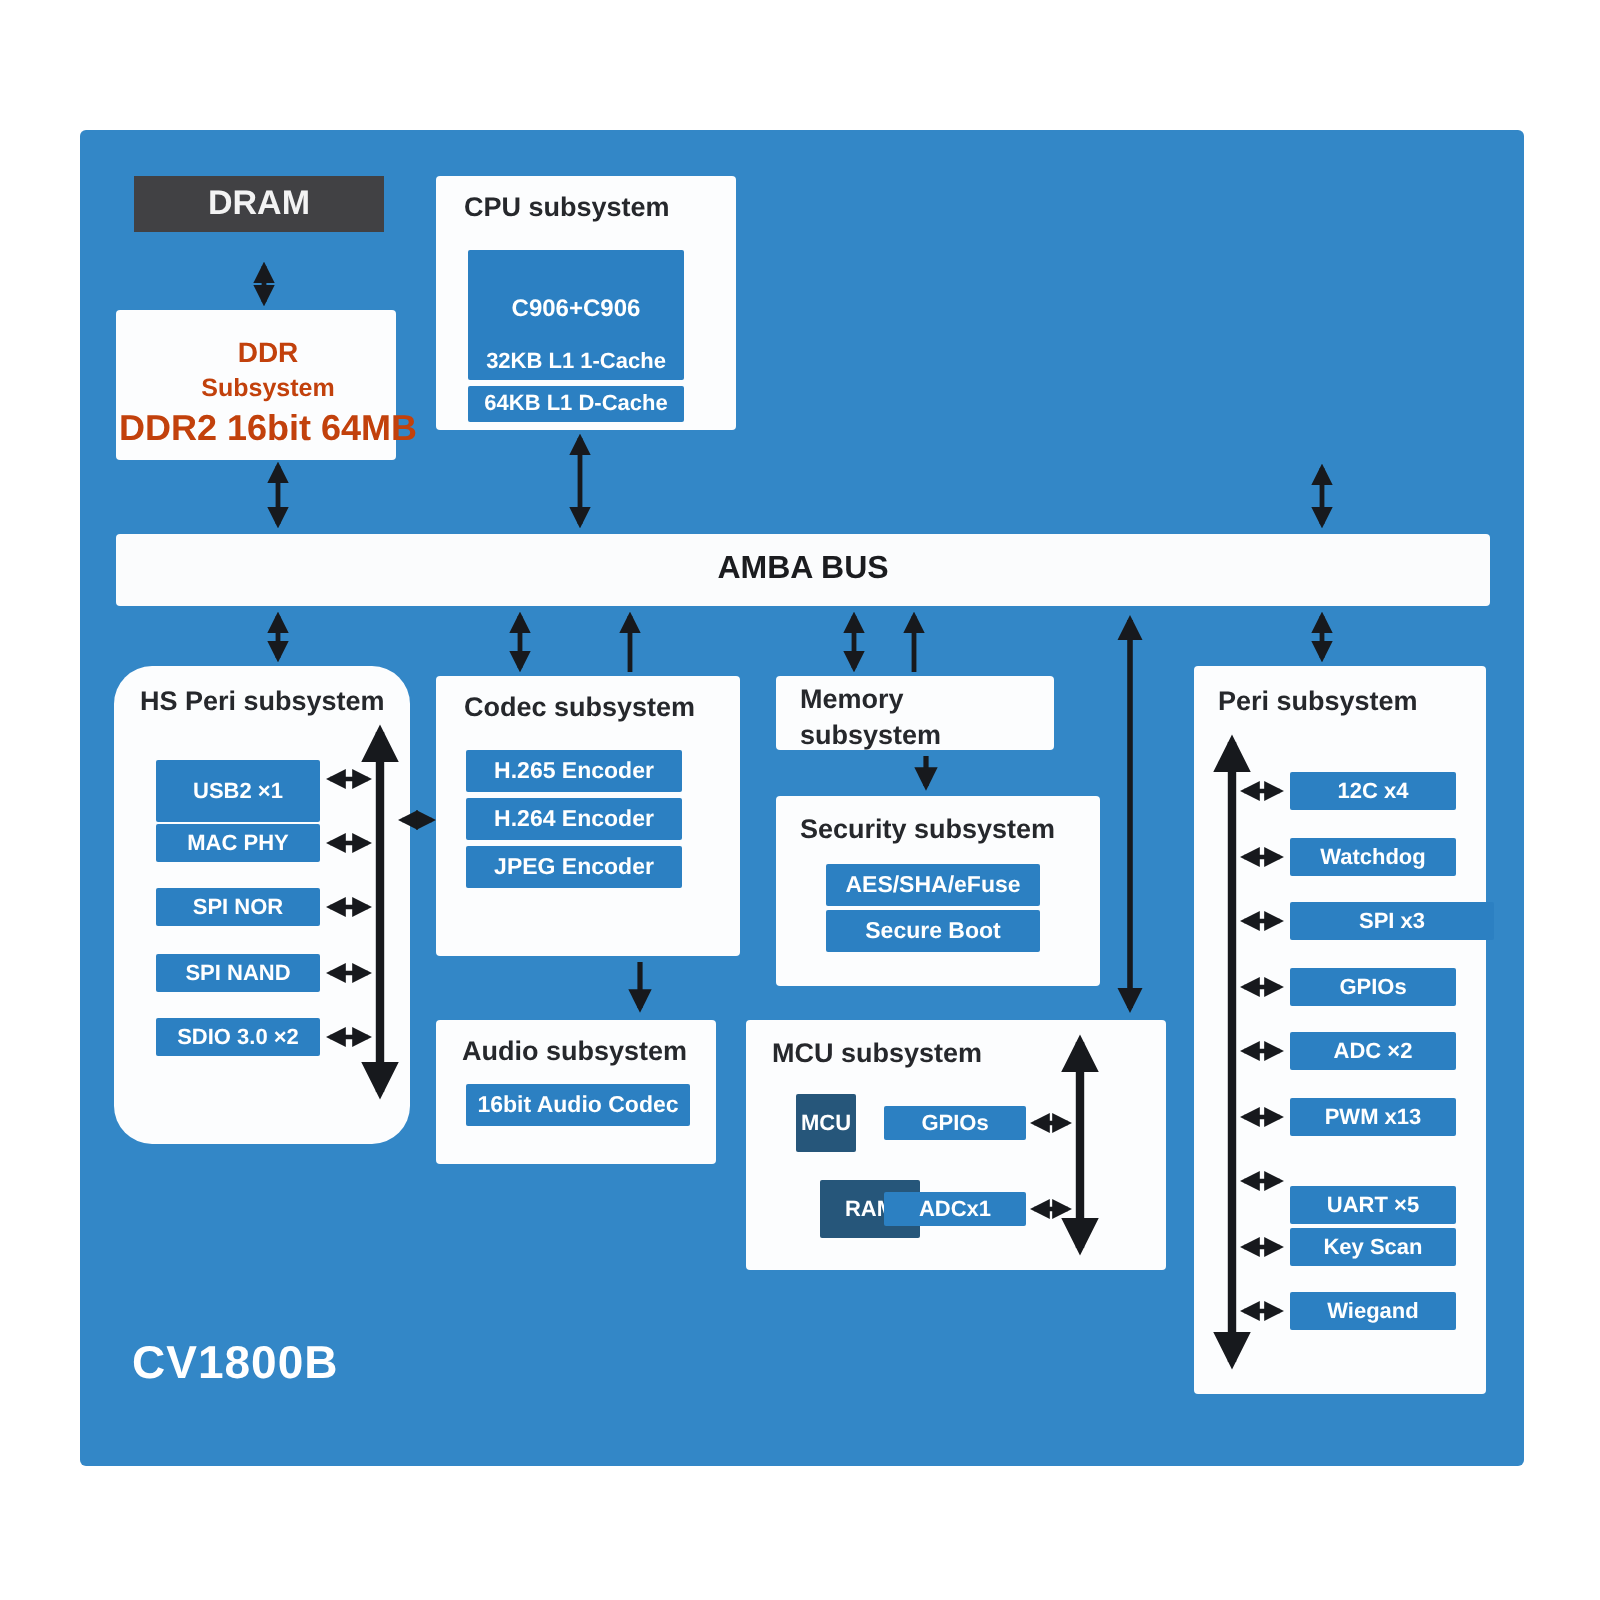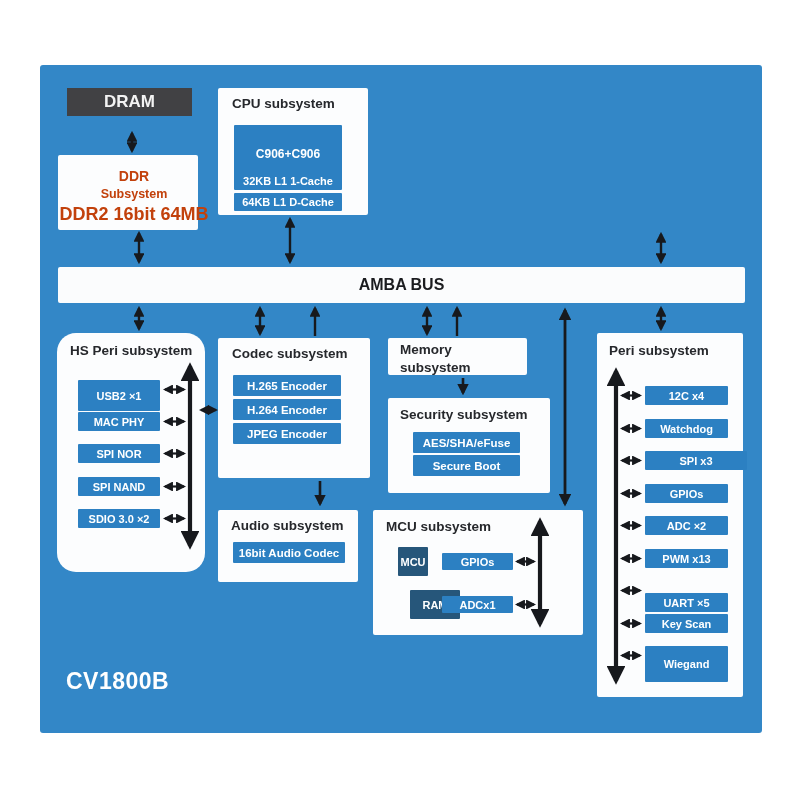--- a/index.html
+++ b/index.html
@@ -102,21 +102,21 @@
   <div class="box" style="left:597px;top:333px;width:146px;height:364px;">
     <div class="title" style="left:12px;top:10px;">Peri subsystem</div>
     <div class="chip-item" style="left:48px;top:53px;width:83px;height:19px;">12C x4</div>
     <div class="chip-item" style="left:48px;top:86px;width:83px;height:19px;">Watchdog</div>
     <div class="chip-item" style="left:48px;top:118px;width:102px;height:19px;">SPI x3</div>
     <div class="chip-item" style="left:48px;top:151px;width:83px;height:19px;">GPIOs</div>
     <div class="chip-item" style="left:48px;top:183px;width:83px;height:19px;">ADC ×2</div>
     <div class="chip-item" style="left:48px;top:216px;width:83px;height:19px;">PWM x13</div>
     <div class="chip-item" style="left:48px;top:248px;width:83px;height:19px;margin-top:12px;">UART ×5</div>
     <div class="chip-item" style="left:48px;top:281px;width:83px;height:19px;">Key Scan</div>
-    <div class="chip-item" style="left:48px;top:313px;width:83px;height:36px;text-align:right;">Wiegand</div>
+    <div class="chip-item" style="left:48px;top:313px;width:83px;height:19px;text-align:right;">Wiegand</div>
   </div>
 
   <div class="chip-label">CV1800B</div>
 
   <svg class="arrows" viewBox="0 0 800 800">
     <defs>
       <marker id="ah" viewBox="0 0 10 10" refX="8" refY="5" markerWidth="4.5" markerHeight="4.5" orient="auto-start-reverse" markerUnits="strokeWidth">
         <path d="M0,0 L10,5 L0,10 z" fill="#17191d"></path>
       </marker>
     </defs>

